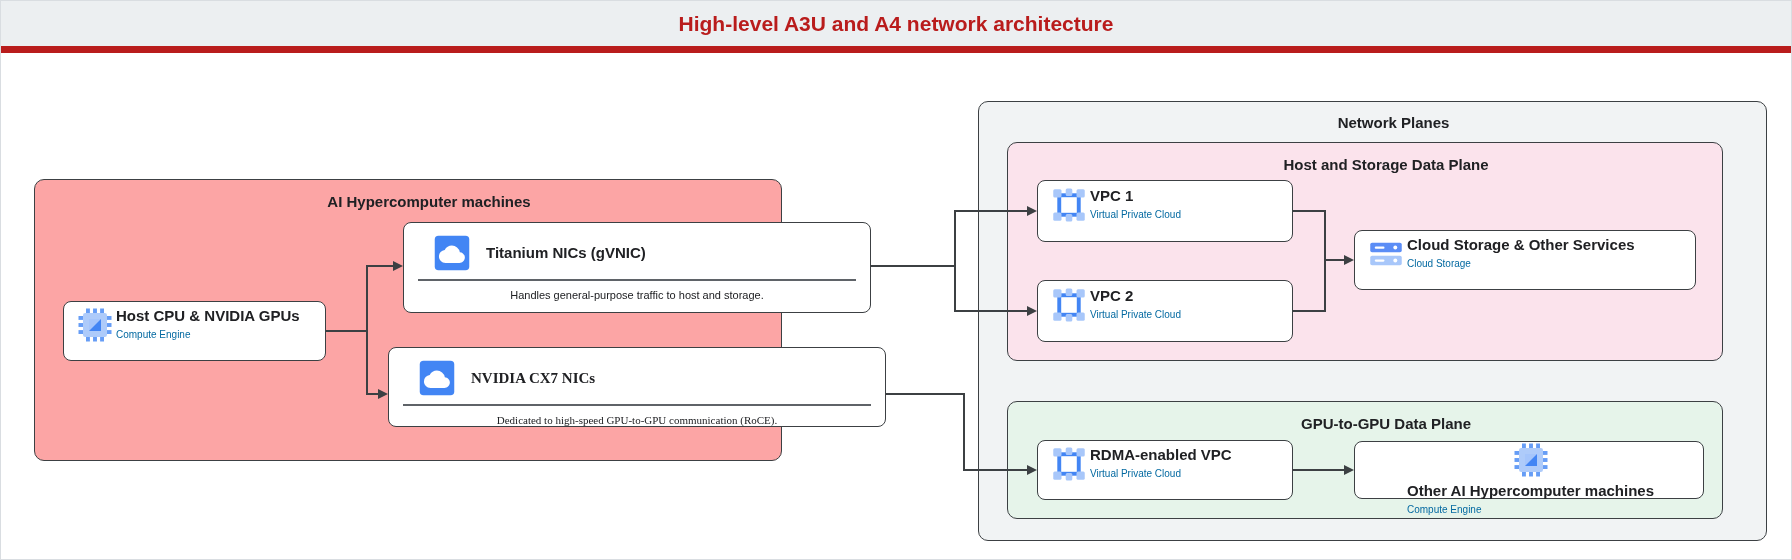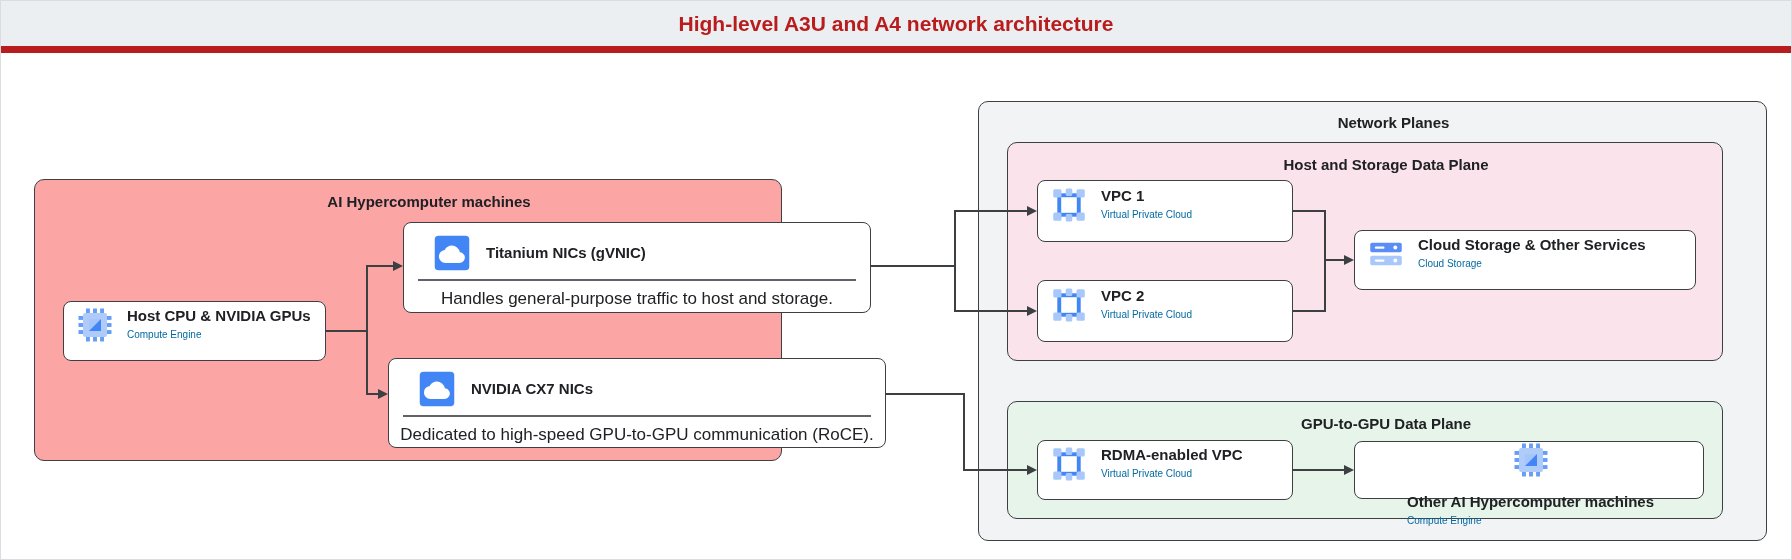--- a/index.html
+++ b/index.html
@@ -14,32 +14,32 @@
     font-size:21px; font-weight:bold; color:#b91c1c; box-sizing:border-box;
   }
   .group {
     position:absolute; border:1.5px solid #3c4043; border-radius:10px; box-sizing:border-box;
   }
   .group-label {
     font-weight:bold; font-size:15px; color:#202124; text-align:center; padding-top:13px; white-space:nowrap;margin-left:42px;
   }
   .card {
     position:absolute; background:#ffffff; border:1.5px solid #3c4043; border-radius:8px;
-    box-sizing:border-box; display:flex; align-items:center; padding:0 10px 12px 13px; gap:14px;
+    box-sizing:border-box; display:flex; align-items:center; padding:0 10px 12px 13px; gap:3px;
   }
   .icon { width:36px; height:36px; flex:0 0 auto; }
   .icon svg { width:100%; height:100%; display:block; }
   .title { font-size:15px; font-weight:bold; color:#202124; line-height:20px; white-space:nowrap; }
   .subtitle { font-size:10px; color:#0369a1; line-height:18px; white-space:nowrap; }
   .nic-card {
     position:absolute; background:#ffffff; border:1.5px solid #3c4043; border-radius:8px; box-sizing:border-box;padding-left:14px;
   }
   .nic-head { display:flex; align-items:center; gap:16px; padding:12px 16px 0 16px; }
   .nic-divider { position:absolute; left:14px; right:14px; top:56px; border-top:2px solid #5f6368; }
-  .nic-desc { position:absolute; left:0; right:0; top:66px; text-align:center; font-size:17px; color:#202124; white-space:nowrap; }
+  .nic-desc { position:absolute; left:0; right:0; top:66px; text-align:center; font-size:11px; color:#202124; white-space:nowrap; }
   .hline { position:absolute; height:2px; background:#3c4043; }
   .vline { position:absolute; width:2px; background:#3c4043; }
   .arrow {
     position:absolute; width:0; height:0;
     border-top:5px solid transparent; border-bottom:5px solid transparent; border-left:10px solid #3c4043;
   }
 </style>
 </head>
 <body>
 
@@ -128,21 +128,21 @@
           <rect x="0.5" y="0.5" width="23" height="23" rx="2.5" fill="#4285f4"></rect>
           <path transform="translate(3.3,4.2) scale(0.72)" fill="#ffffff" d="M19.35 10.04A7.49 7.49 0 0 0 12 4C9.11 4 6.6 5.64 5.35 8.04A5.994 5.994 0 0 0 0 14c0 3.31 2.69 6 6 6h13c2.76 0 5-2.24 5-5 0-2.64-2.05-4.78-4.65-4.96z"></path>
         </svg>
       </span>
       <div class="title">Titanium NICs (gVNIC)</div>
     </div>
     <div class="nic-divider"></div>
     <div class="nic-desc">Handles general-purpose traffic to host and storage.</div>
   </div>
 
-  <div class="nic-card" style="left:387px; top:357px; width:498px; height:90px;">
+  <div class="nic-card" style="left:387px; top:346px; width:498px; height:80px;font-family:Liberation Serif, serif;">
     <div class="nic-head">
       <span class="icon">
         <svg viewBox="0 0 24 24">
           <rect x="0.5" y="0.5" width="23" height="23" rx="2.5" fill="#4285f4"></rect>
           <path transform="translate(3.3,4.2) scale(0.72)" fill="#ffffff" d="M19.35 10.04A7.49 7.49 0 0 0 12 4C9.11 4 6.6 5.64 5.35 8.04A5.994 5.994 0 0 0 0 14c0 3.31 2.69 6 6 6h13c2.76 0 5-2.24 5-5 0-2.64-2.05-4.78-4.65-4.96z"></path>
         </svg>
       </span>
       <div class="title">NVIDIA CX7 NICs</div>
     </div>
     <div class="nic-divider"></div>

